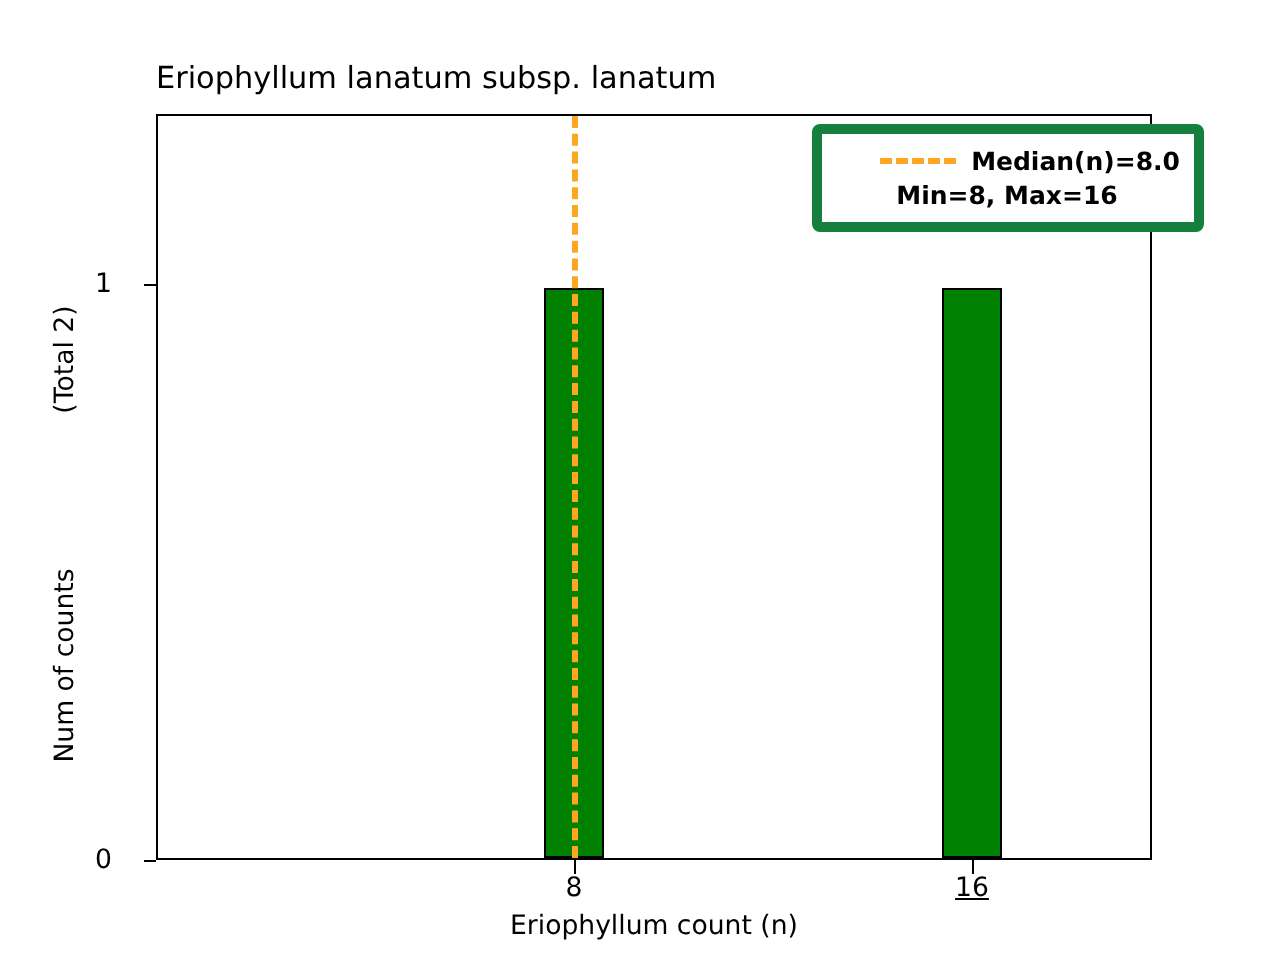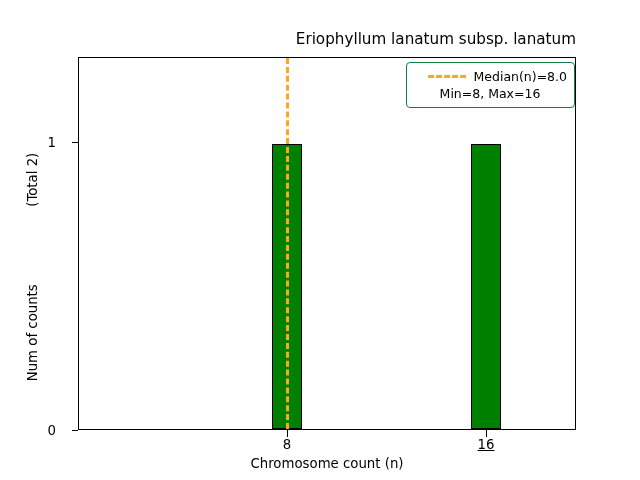--- a/index.html
+++ b/index.html
@@ -19,21 +19,21 @@
     width: 640px;
     height: 480px;
     background: #ffffff;
   }
   
   #chart-title {
     position: absolute;
     left: 78px;
     top: 30px;
     width: 498px;
-    text-align: right;
+    text-align: left;
     font-size: 15.2px;
     line-height: 18px;
     color: #000000;
     white-space: nowrap;
   }
   
   #plot-area {
     position: absolute;
     left: 78px;
     top: 57px;
@@ -121,26 +121,27 @@
     font-size: 13.3px;
     line-height: 15px;
     color: #000000;
     white-space: nowrap;
   }
   
   #legend {
     position: absolute;
     left: 406px;
     top: 62px;
-    width: 169px;
+    width: 196px;
     box-sizing: border-box;
-    border: 1px solid #15803d;
+    border: 5px solid #15803d;
     border-radius: 4px;
     background: #ffffff;
     padding: 5px 7px 5px 7px;
+    font-weight: bold;
   }
   .legend-row {
     display: flex;
     align-items: center;
     justify-content: flex-end;
     height: 17px;
   }
   #legend-dash {
     width: 38px;
     height: 0;
@@ -176,21 +177,21 @@
 
   <div class="ytick-mark" style="top:142px;"></div>
   <div class="ytick-label" style="top:135.5px;">1</div>
 
   <div class="xtick-mark" style="left:287px;"></div>
   <div class="xtick-label" style="left:287px;">8</div>
 
   <div class="xtick-mark" style="left:486px;"></div>
   <div class="xtick-label" style="left:486px;text-decoration:underline;">16</div>
 
-  <div id="xlabel">Chromosome count (n)</div>
+  <div id="xlabel">Eriophyllum count (n)</div>
 
   <div id="plot-area">
 
     <div class="bar" style="left: 193.44px; width: 29.76px; height: 285.385px;"></div>
 
     <div class="bar" style="left: 391.84px; width: 29.76px; height: 285.385px;"></div>
 
     <div id="median-line" style="left: 206.72px;"></div>
   </div>
 

